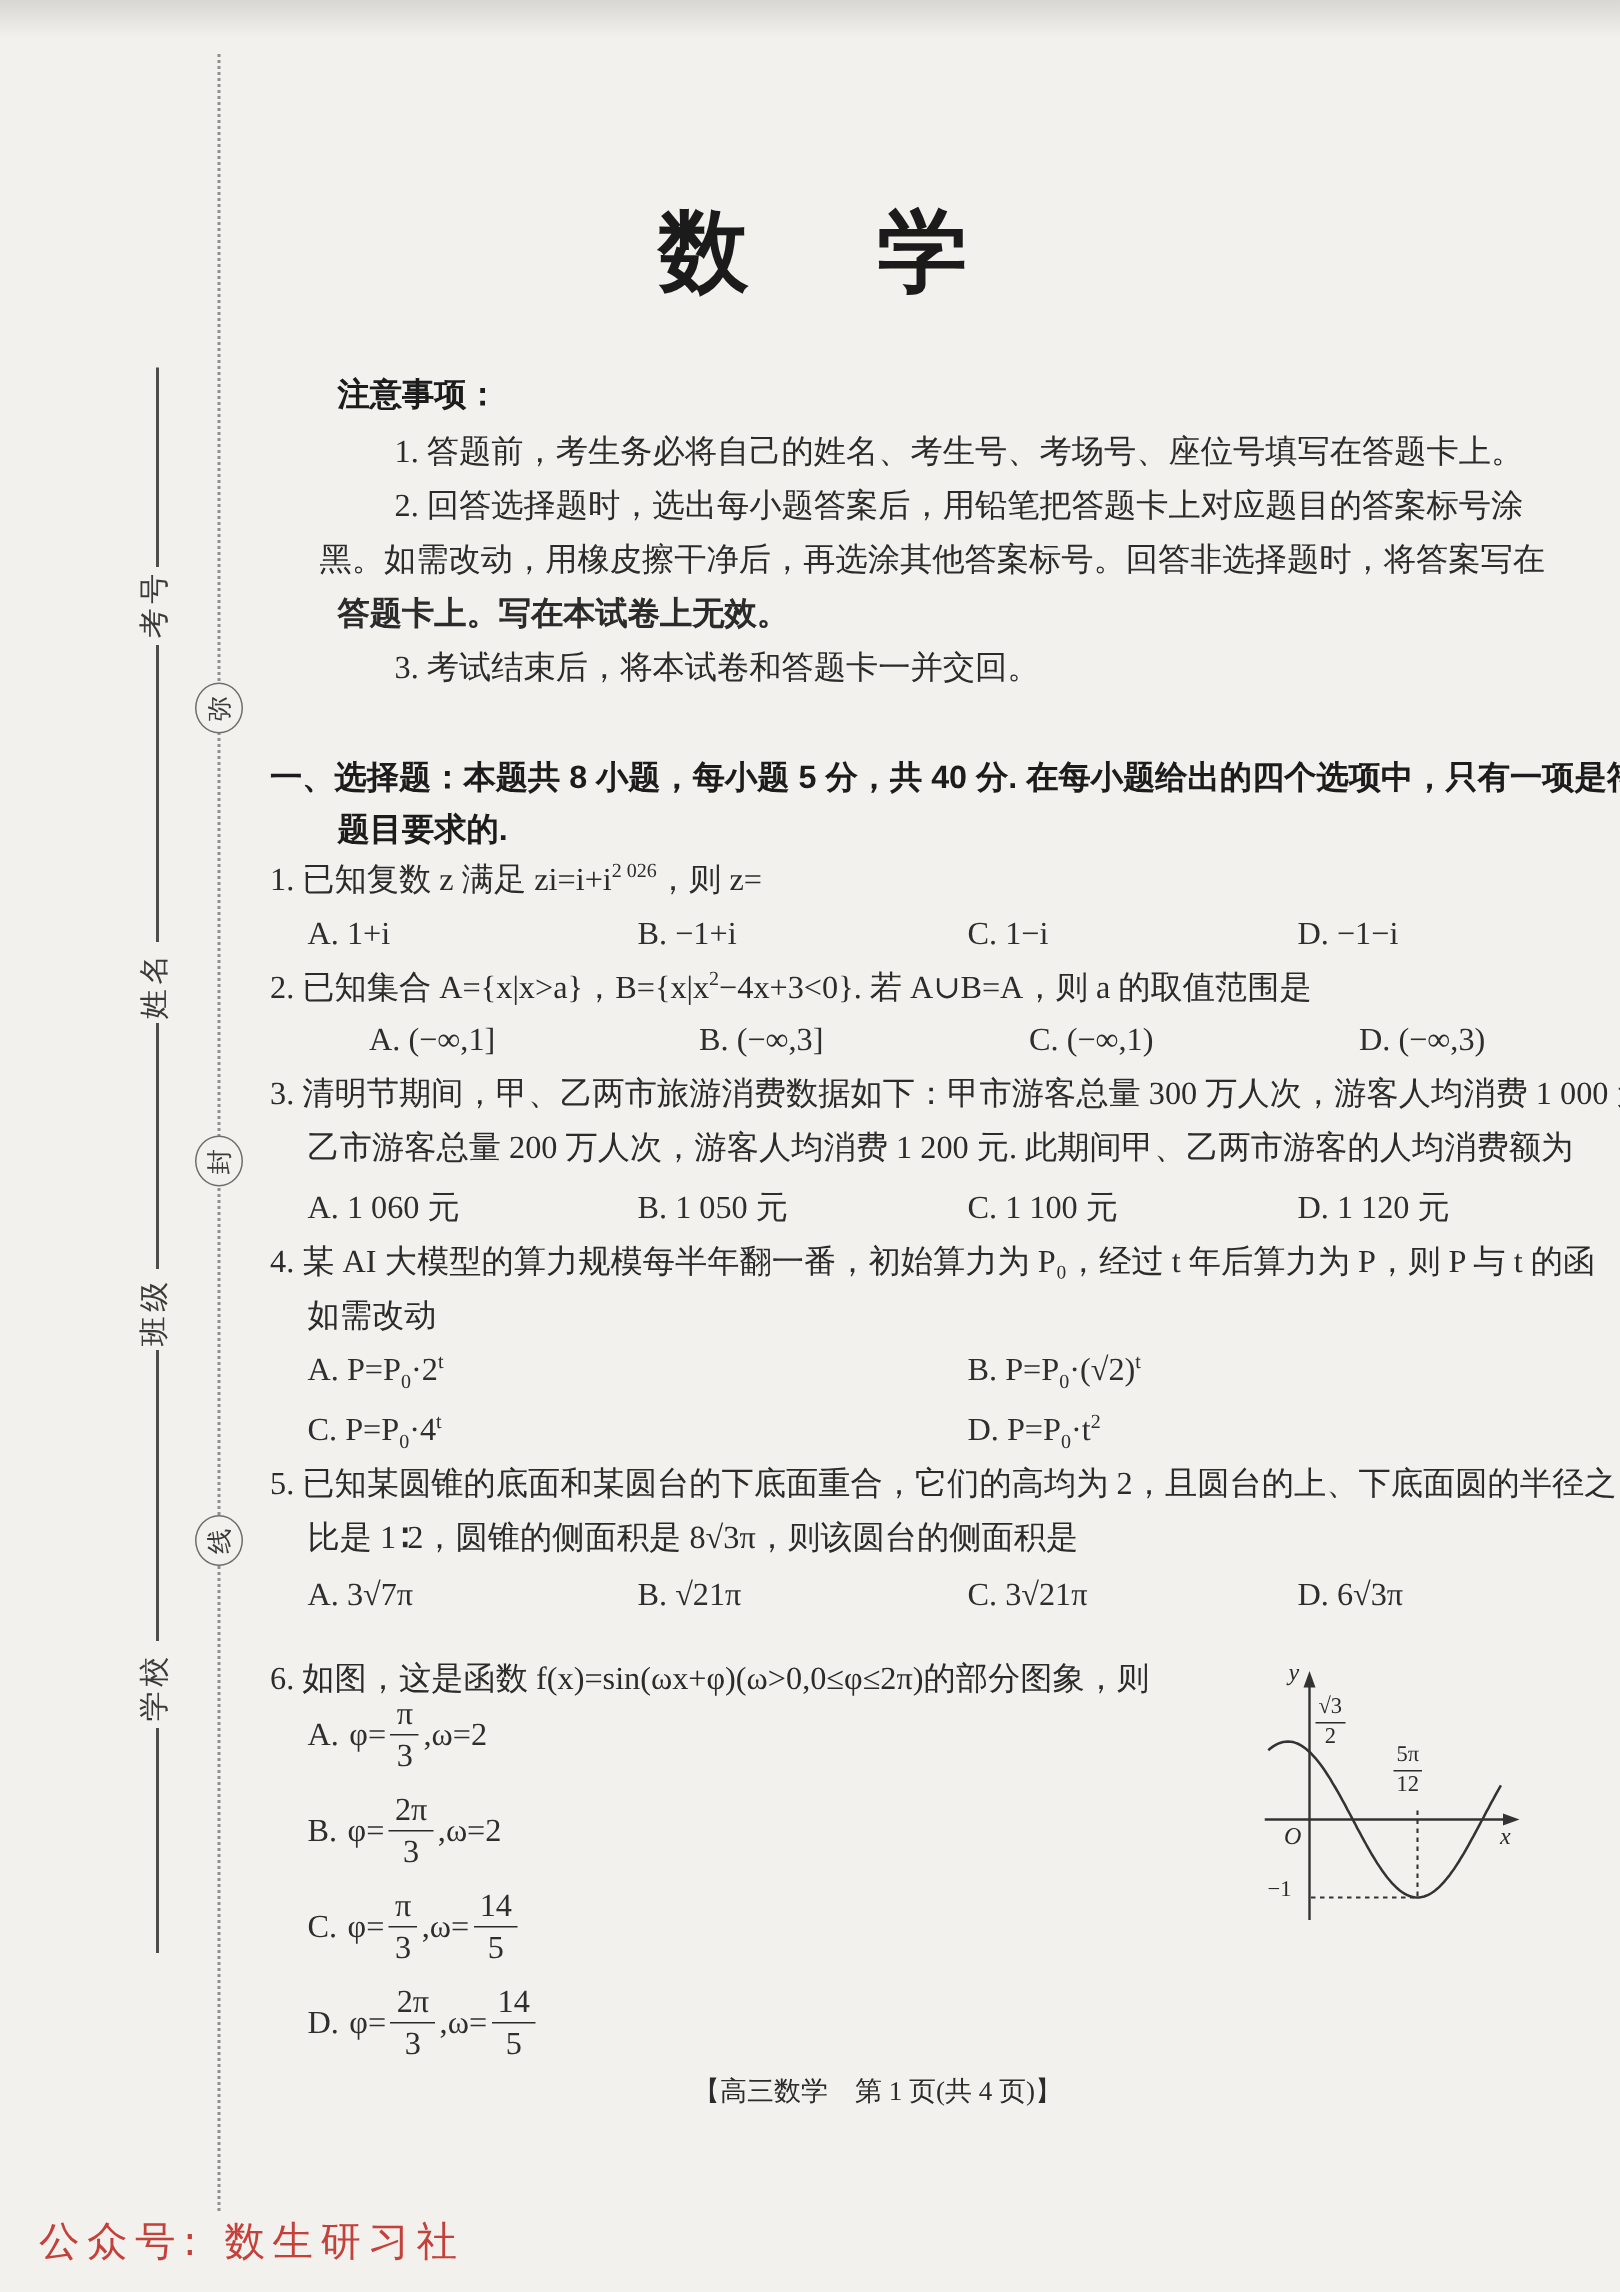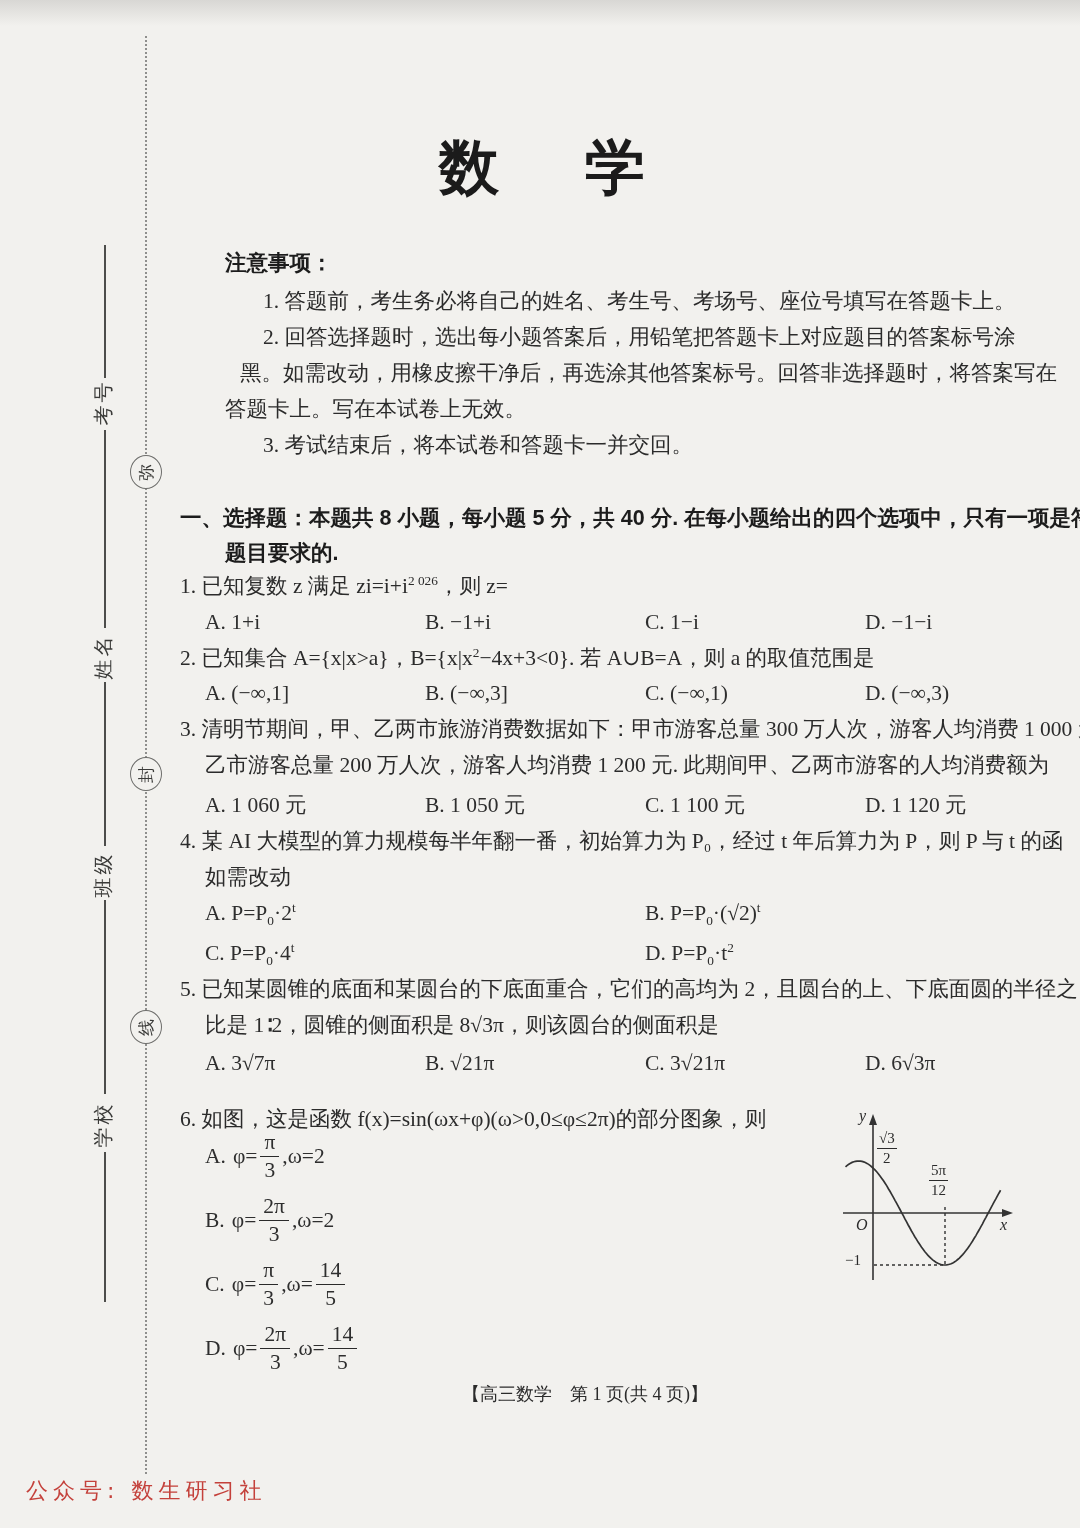--- a/index.html
+++ b/index.html
@@ -44,21 +44,21 @@
 
   
   .graph{position:absolute;left:843px;top:1110px;width:172px;height:182px;}
   .graph svg{position:absolute;left:0;top:0;}
   .glabel{position:absolute;font-size:16px;font-style:italic;color:#2b2b2b;}
   .g-frac{position:absolute;text-align:center;font-size:15px;line-height:1.1;color:#2b2b2b;font-style:normal;}
   .g-frac .fnum{display:block;border-bottom:1.2px solid #2b2b2b;padding:0 2px 1px;}
   .g-frac .fden{display:block;padding-top:1px;}
 
   .footer{position:absolute;left:180px;top:1382px;width:810px;text-align:center;font-size:18px;color:#2b2b2b;}
-  .watermark{position:absolute;left:26px;top:1476px;font-size:22px;letter-spacing:5px;
+  .watermark{position:absolute;left:26px;top:1476px;font-size:27px;letter-spacing:5px;
              font-family:"DejaVu Sans",sans-serif;}
 </style>
 </head>
 <body>
 
 <div class="page">
 
   <div class="dotted-line"></div>
 
   <div class="side-line" style="top:245px;height:133px;"></div>
@@ -87,37 +87,37 @@
     </div>
   <div class="seal" style="top:1010px;">
       <span>线</span>
     </div>
 
   <div class="title">数学</div>
 
   <div class="tline bold-sans" style="left:225px;top:250px;">注意事项：</div>
   <div class="tline indent38" style="left:225px;top:288px;">1. 答题前，考生务必将自己的姓名、考生号、考场号、座位号填写在答题卡上。</div>
   <div class="tline indent38" style="left:225px;top:324px;">2. 回答选择题时，选出每小题答案后，用铅笔把答题卡上对应题目的答案标号涂</div>
-  <div class="tline" style="left:240px;top:360px;">黑。如需改动，用橡皮擦干净后，再选涂其他答案标号。回答非选择题时，将答案写在</div>
-  <div class="tline" style="left:225px;top:396px;">答题卡上。写在本试卷上无效。</div>
+  <div class="tline" style="left:213px;top:360px;">黑。如需改动，用橡皮擦干净后，再选涂其他答案标号。回答非选择题时，将答案写在</div>
+  <div class="tline" style="left:225px;top:396px;font-weight:bold;">答题卡上。写在本试卷上无效。</div>
   <div class="tline indent38" style="left:225px;top:432px;">3. 考试结束后，将本试卷和答题卡一并交回。</div>
 
   <div class="tline bold-sans" style="left:180px;top:505px;">一、选择题：本题共 8 小题，每小题 5 分，共 40 分. 在每小题给出的四个选项中，只有一项是符合</div>
   <div class="tline bold-sans indent45" style="left:180px;top:540px;">题目要求的.</div>
 
   <div class="tline" style="left:180px;top:573px;"><span>1. 已知复数 z 满足 zi=i+i</span><sup>2 026</sup><span>，则 z=</span></div>
   <div class="opt-row" style="top:610px;">
     <div class="opt">A. 1+i</div>
     <div class="opt">B. −1+i</div>
     <div class="opt">C. 1−i</div>
     <div class="opt">D. −1−i</div>
   </div>
 
   <div class="tline" style="left:180px;top:645px;"><span>2. 已知集合 A={x|x&gt;a}，B={x|x</span><sup>2</sup><span>−4x+3&lt;0}. 若 A∪B=A，则 a 的取值范围是</span></div>
-  <div class="opt-row" style="top:681px;">
+  <div class="opt-row" style="top:681px;margin-left:41px;">
     <div class="opt">A. (−∞,1]</div>
     <div class="opt">B. (−∞,3]</div>
     <div class="opt">C. (−∞,1)</div>
     <div class="opt">D. (−∞,3)</div>
   </div>
 
   <div class="tline" style="left:180px;top:716px;">3. 清明节期间，甲、乙两市旅游消费数据如下：甲市游客总量 300 万人次，游客人均消费 1 000 元；</div>
   <div class="tline indent25" style="left:180px;top:752px;">乙市游客总量 200 万人次，游客人均消费 1 200 元. 此期间甲、乙两市游客的人均消费额为</div>
   <div class="opt-row" style="top:790px;">
     <div class="opt">A. 1 060 元</div>

